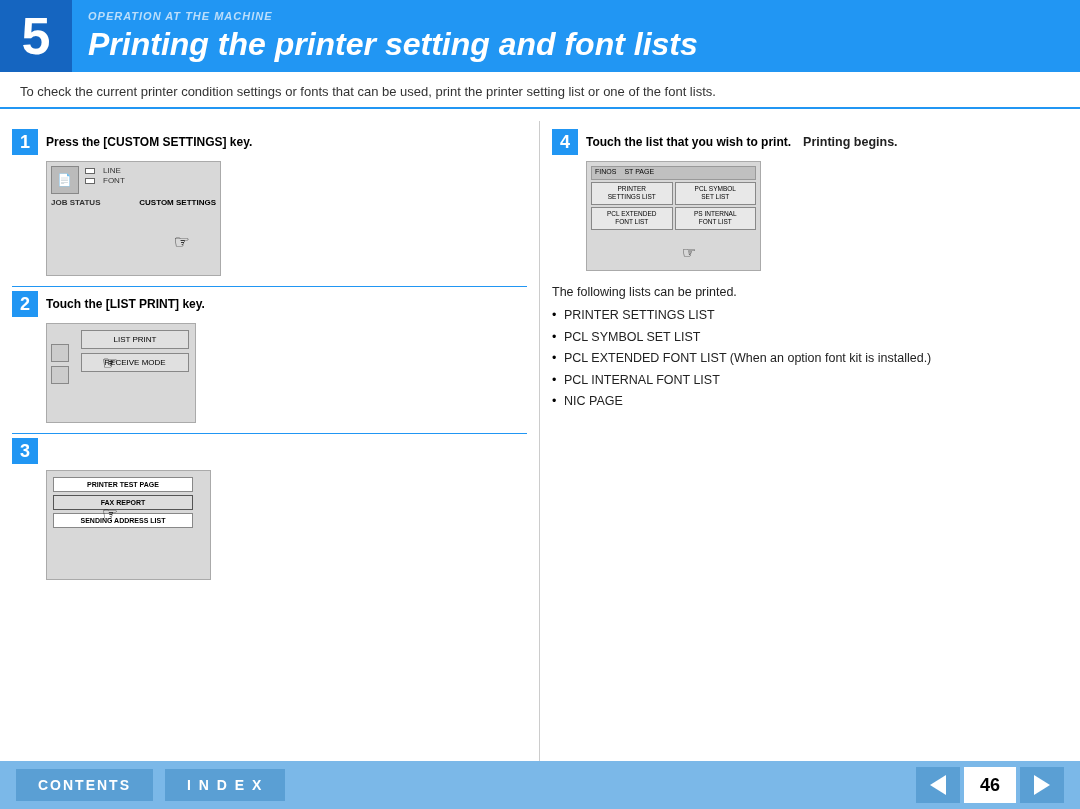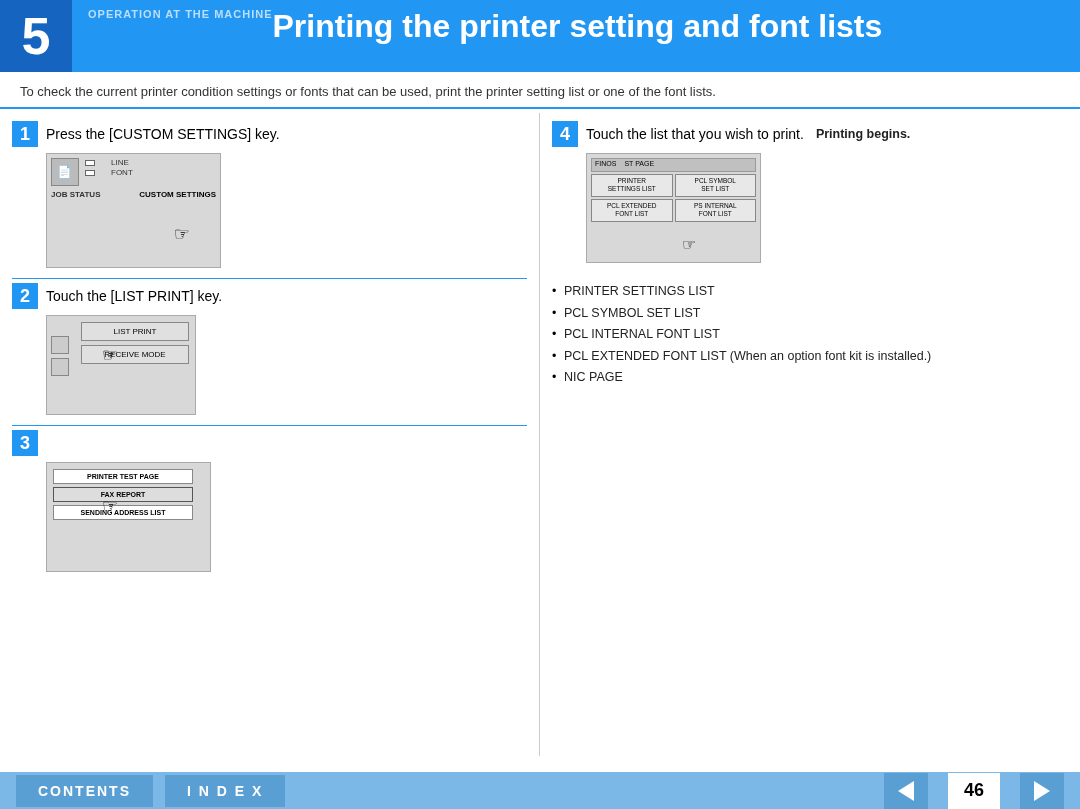--- a/index.html
+++ b/index.html
@@ -27,22 +27,23 @@
       font-weight: bold;
       width: 72px;
       display: flex;
       align-items: center;
       justify-content: center;
       flex-shrink: 0;
     }
     .header-text {
       padding: 8px 16px;
       display: flex;
-      flex-direction: row;
+      flex-direction: column;
       justify-content: center;
+      font-style: italic;
     }
     .header-subtitle {
       color: #bbdefb;
       font-size: 11px;
       font-weight: bold;
       letter-spacing: 1px;
       text-transform: uppercase;
       margin-bottom: 4px;
     }
     .header-title {
@@ -50,21 +51,21 @@
       font-size: 32px;
       font-weight: bold;
     }
 
     
     .intro {
       padding: 12px 20px 8px 20px;
       font-size: 13px;
       color: #333;
       border-bottom: 2px solid #2196f3;
-      margin-bottom: 4px;
+      margin-bottom: 12px;
     }
 
     
     .main-content {
       display: flex;
       padding: 0;
       height: calc(809px - 72px - 44px - 50px);
     }
 
     
@@ -96,22 +97,22 @@
       font-weight: bold;
       width: 26px;
       height: 26px;
       display: flex;
       align-items: center;
       justify-content: center;
       flex-shrink: 0;
       margin-right: 8px;
     }
     .step-title {
-      font-weight: normal;
-      font-size: 14px;
+      font-weight: bold;
+      font-size: 12px;
       color: #000;
     }
     .step-body {
       margin-left: 34px;
     }
 
     
     .step1-machine {
       width: 175px;
       height: 115px;
@@ -133,21 +134,21 @@
       display: flex;
       align-items: center;
       justify-content: center;
       font-size: 12px;
       margin-right: 6px;
     }
     .s1-labels {
       font-size: 8px;
       color: #333;
     }
-    .s1-labels div { margin-bottom: 1px; display: flex; align-items: center; gap: 16px; }
+    .s1-labels div { margin-bottom: 1px; display: flex; align-items: center; gap: 8px; }
     .s1-check { width: 10px; height: 6px; border: 1px solid #666; display: inline-block; background: #fff; }
     .s1-bottom-row {
       display: flex;
       justify-content: space-between;
       align-items: center;
       font-size: 8px;
       color: #333;
       margin-top: 4px;
     }
     .s1-custom-settings {
@@ -272,21 +273,21 @@
     .s4-cursor {
       position: absolute;
       bottom: 8px;
       left: 95px;
       font-size: 16px;
     }
 
     
     .bullet-list {
       list-style: none;
-      margin-top: 20px;
+      margin-top: 8px;
     }
     .bullet-list li {
       padding-left: 12px;
       position: relative;
       margin-bottom: 4px;
       font-size: 12.5px;
       line-height: 1.4;
       color: #222;
     }
     .bullet-list li::before {
@@ -304,21 +305,21 @@
       font-size: 12.5px;
       color: #222;
     }
 
     
     .footer {
       position: absolute;
       bottom: 0;
       left: 0;
       right: 0;
-      height: 37px;
+      height: 48px;
       background: #7bb8e8;
       display: flex;
       align-items: center;
       padding: 0 16px;
       justify-content: space-between;
     }
     .footer-left {
       display: flex;
       gap: 12px;
     }
@@ -328,21 +329,21 @@
       font-size: 14px;
       font-weight: bold;
       letter-spacing: 2px;
       padding: 8px 22px;
       border: none;
       cursor: pointer;
     }
     .footer-right {
       display: flex;
       align-items: flex-end;
-      gap: 20px;
+      gap: 4px;
     }
     .footer-nav-btn {
       background: #5a9fd4;
       width: 44px;
       height: 36px;
       display: flex;
       align-items: center;
       justify-content: center;
       cursor: pointer;
     }
@@ -484,25 +485,26 @@
             <div class="s4-cell">PCL SYMBOL<br>SET LIST</div>
             <div class="s4-cell">PCL EXTENDED<br>FONT LIST</div>
             <div class="s4-cell">PS INTERNAL<br>FONT LIST</div>
           </div>
           <div class="s4-cursor">☞</div>
         </div>
       </div>
     </div>
 
     <div style="margin-top:14px;">
+      <div class="step4-intro">The following lists can be printed.</div>
       <ul class="bullet-list">
         <li>PRINTER SETTINGS LIST</li>
         <li>PCL SYMBOL SET LIST</li>
+        <li>PCL EXTENDED FONT LIST (When an option font kit is installed.)</li>
         <li>PCL INTERNAL FONT LIST</li>
-        <li>PCL EXTENDED FONT LIST (When an option font kit is installed.)</li>
         <li>NIC PAGE</li>
       </ul>
     </div>
 
   </div>
 </div>
 
 <div class="footer">
   <div class="footer-left">
     <button class="footer-btn">CONTENTS</button>

